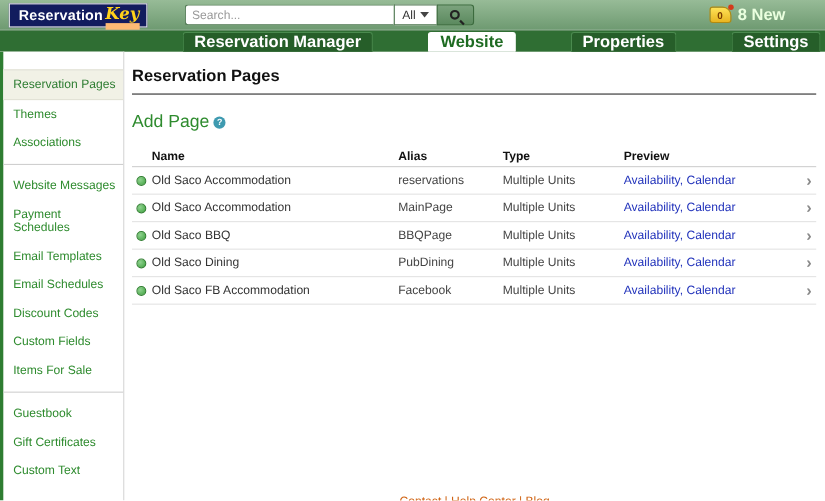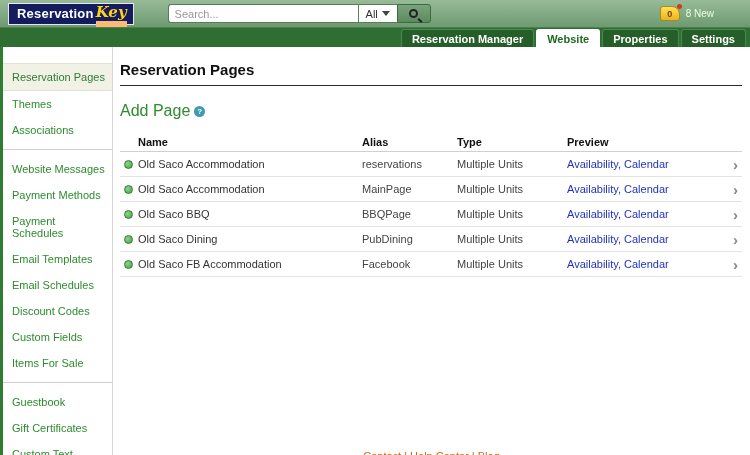--- a/index.html
+++ b/index.html
@@ -30,28 +30,28 @@
   .mag { width:9px; height:9px; border:2px solid #222; border-radius:50%; position:relative; }
   .mag::after { content:""; position:absolute; width:2px; height:5px; background:#222;
     transform:rotate(-45deg); left:8px; top:7px; }
   .topbar-right { margin-left:auto; display:flex; align-items:center; gap:6px; padding-right:28px; }
   .notif { width:20px; height:15px; background:linear-gradient(#ffe257,#e8b521);
     border:1px solid #b08a12; border-radius:3px 8px 3px 3px; display:flex; align-items:center;
     justify-content:center; font-size:9px; font-weight:bold; color:#7a3c00; cursor:pointer;
     position:relative; }
   .notif::before { content:""; position:absolute; right:-3px; top:-3px; width:5px; height:5px;
     background:#d43a1a; border-radius:50%; }
-  .newlabel { font-size:10px; font-weight:normal; color:#eaffdf; cursor:pointer; }
+  .newlabel { font-size:15px; font-weight:bold; color:#eaffdf; cursor:pointer; }
 
   
   .tabstrip { height:19px; background:#2f6e33; display:flex; align-items:flex-end;
     justify-content:flex-end; padding-right:4px; gap:2px; }
-  .tab { height:18px; line-height:18px; padding:0 10px; font-size:11px; font-weight:bold;
+  .tab { height:18px; line-height:18px; padding:0 10px; font-size:15px; font-weight:bold;
     color:#fff; background:#265e29; border:1px solid #4a8a4e; border-bottom:none;
-    border-radius:3px 3px 0 0; cursor:pointer; white-space:nowrap; }
+    border-radius:3px 3px 0 0; cursor:pointer; white-space:nowrap;margin-left:48px; }
   .tab.active { background:#fff; color:#1e6b22; border-color:#fff; }
 
   
   .content { display:flex; height:408px; position:relative; }
   .sidebar { width:113px; border-left:3px solid #2e7d32; border-right:1px solid #d6d6d6;
     padding-top:16px; background:#fff; flex-shrink:0; }
   .side-item { display:block; font-size:11px; color:#2e8b2e; padding:7px 6px 7px 9px;
     cursor:pointer; text-decoration:none; }
   .side-item.active { background:#f1f1e6; color:#2e7d32; border-top:1px solid #e2e2d6;
     border-bottom:1px solid #e2e2d6; }
@@ -115,21 +115,20 @@
 </div>
 
 <div class="content">
 
   <div class="sidebar">
     <a class="side-item active">Reservation Pages</a>
     <a class="side-item">Themes</a>
     <a class="side-item">Associations</a>
     <div class="side-div"></div>
     <a class="side-item">Website Messages</a>
-    <a class="side-item">Payment Methods</a>
     <a class="side-item">Payment Schedules</a>
     <a class="side-item">Email Templates</a>
     <a class="side-item">Email Schedules</a>
     <a class="side-item">Discount Codes</a>
     <a class="side-item">Custom Fields</a>
     <a class="side-item">Items For Sale</a>
     <div class="side-div"></div>
     <a class="side-item">Guestbook</a>
     <a class="side-item">Gift Certificates</a>
     <a class="side-item">Custom Text</a>

